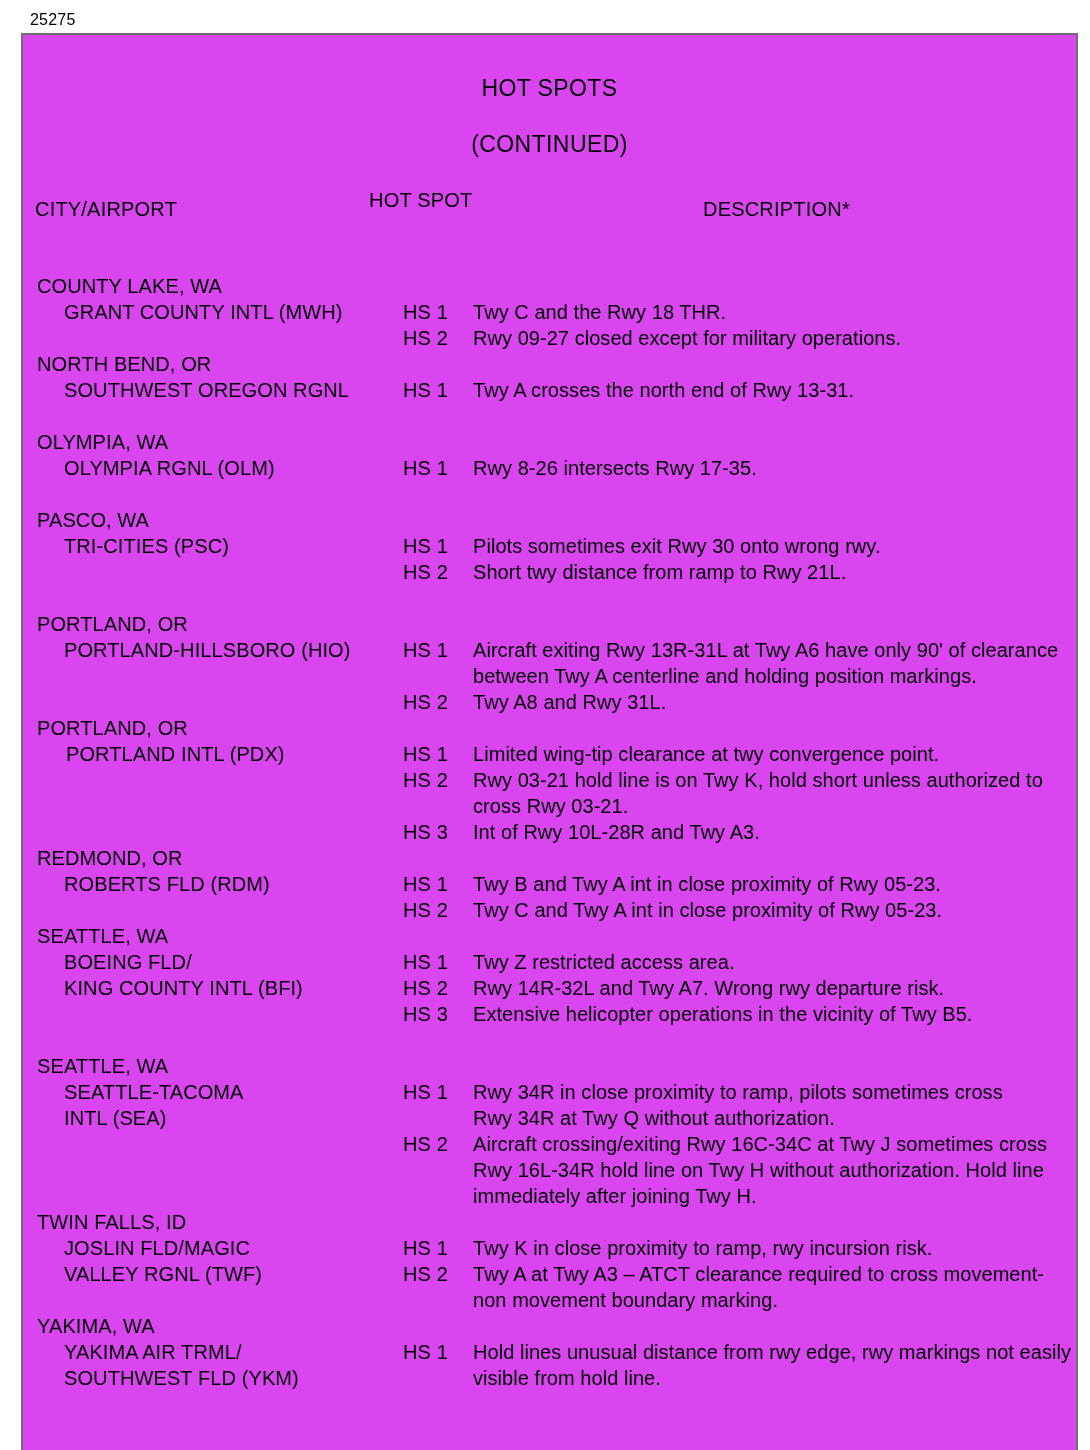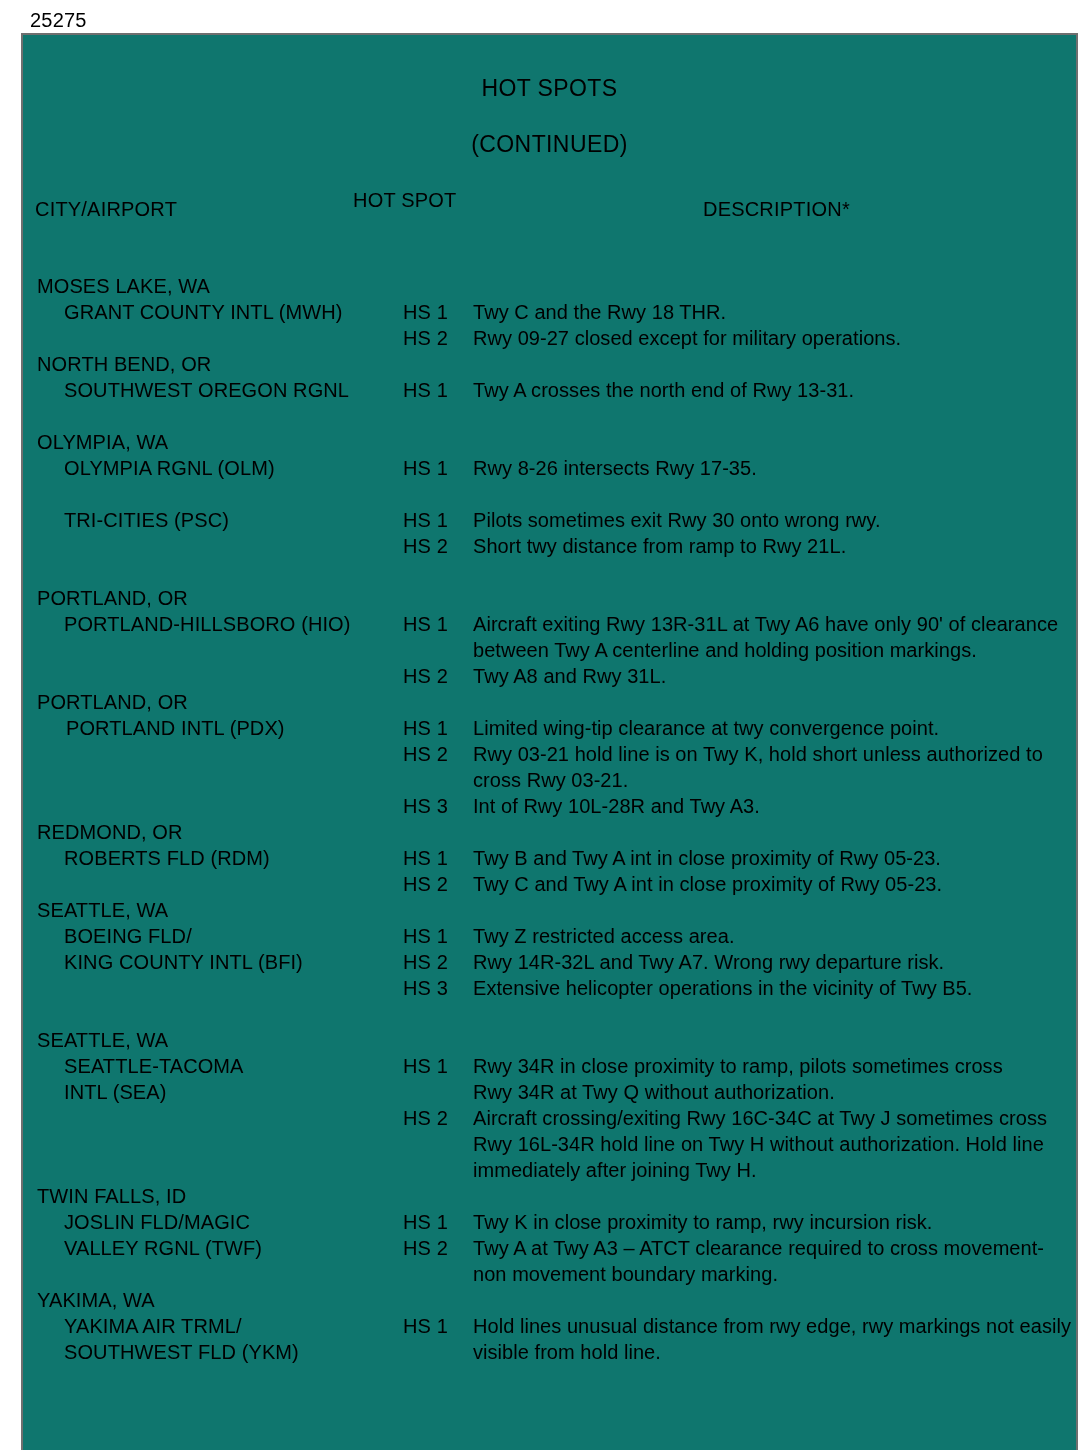--- a/index.html
+++ b/index.html
@@ -14,39 +14,39 @@
     font-family: "Liberation Sans", sans-serif;
     color: #000000;
     overflow: hidden;
   }
 
   
   .page-number {
     position: absolute;
     left: 30px;
     top: 8px;
-    font-size: 20px;
+    font-size: 16px;
     letter-spacing: 0.2px;
     line-height: 24px;
     white-space: nowrap;
   }
 
   
   .frame {
     position: absolute;
     left: 21px;
     top: 33px;
     width: 1057px;
     height: 1417px;
     border-left: 2px solid #6f6f6f;
     border-top: 2px solid #6f6f6f;
     border-right: 2px solid #6f6f6f;
     border-bottom: none;
     box-sizing: border-box;
-    background: #0f766e;
+    background: #d946ef;
   }
 
   
   .title-main {
     position: absolute;
     left: 0;
     right: 0;
     top: 40px;
     text-align: center;
     font-size: 23px;
@@ -63,21 +63,21 @@
   }
 
   
   .hdr {
     position: absolute;
     font-size: 20px;
     letter-spacing: 0.2px;
     white-space: nowrap;
   }
   .hdr-city     { left: 12px;  top: 163px; }
-  .hdr-hotspot  { left: 330px; top: 154px; }
+  .hdr-hotspot  { left: 346px; top: 154px; }
   .hdr-desc     { left: 680px; top: 163px; }
 
   
   .body-area {
     position: absolute;
     left: 0;
     right: 0;
     top: 240px;
   }
   .row {
@@ -126,21 +126,21 @@
   <div class="title-sub">(CONTINUED)</div>
 
   <div class="hdr hdr-city">CITY/AIRPORT</div>
 
   <div class="hdr hdr-hotspot">HOT SPOT</div>
 
   <div class="hdr hdr-desc">DESCRIPTION*</div>
 
   <div class="body-area" id="body-area">
       <div class="row">
-        <div class="c-city">MOSES LAKE, WA</div>
+        <div class="c-city">COUNTY LAKE, WA</div>
       </div>
       <div class="row">
         <div class="c-city indent">GRANT COUNTY INTL (MWH)</div>
         <div class="c-hs">HS 1</div>
         <div class="c-desc">Twy C and the Rwy 18 THR.</div>
       </div>
       <div class="row">
         <div class="c-hs">HS 2</div>
         <div class="c-desc">Rwy 09-27 closed except for military operations.</div>
       </div>
@@ -155,20 +155,23 @@
       <div class="row"></div>
       <div class="row">
         <div class="c-city">OLYMPIA, WA</div>
       </div>
       <div class="row">
         <div class="c-city indent">OLYMPIA RGNL (OLM)</div>
         <div class="c-hs">HS 1</div>
         <div class="c-desc">Rwy 8-26 intersects Rwy 17-35.</div>
       </div>
       <div class="row"></div>
+      <div class="row">
+        <div class="c-city">PASCO, WA</div>
+      </div>
       <div class="row">
         <div class="c-city indent">TRI-CITIES (PSC)</div>
         <div class="c-hs">HS 1</div>
         <div class="c-desc">Pilots sometimes exit Rwy 30 onto wrong rwy.</div>
       </div>
       <div class="row">
         <div class="c-hs">HS 2</div>
         <div class="c-desc">Short twy distance from ramp to Rwy 21L.</div>
       </div>
       <div class="row"></div>

